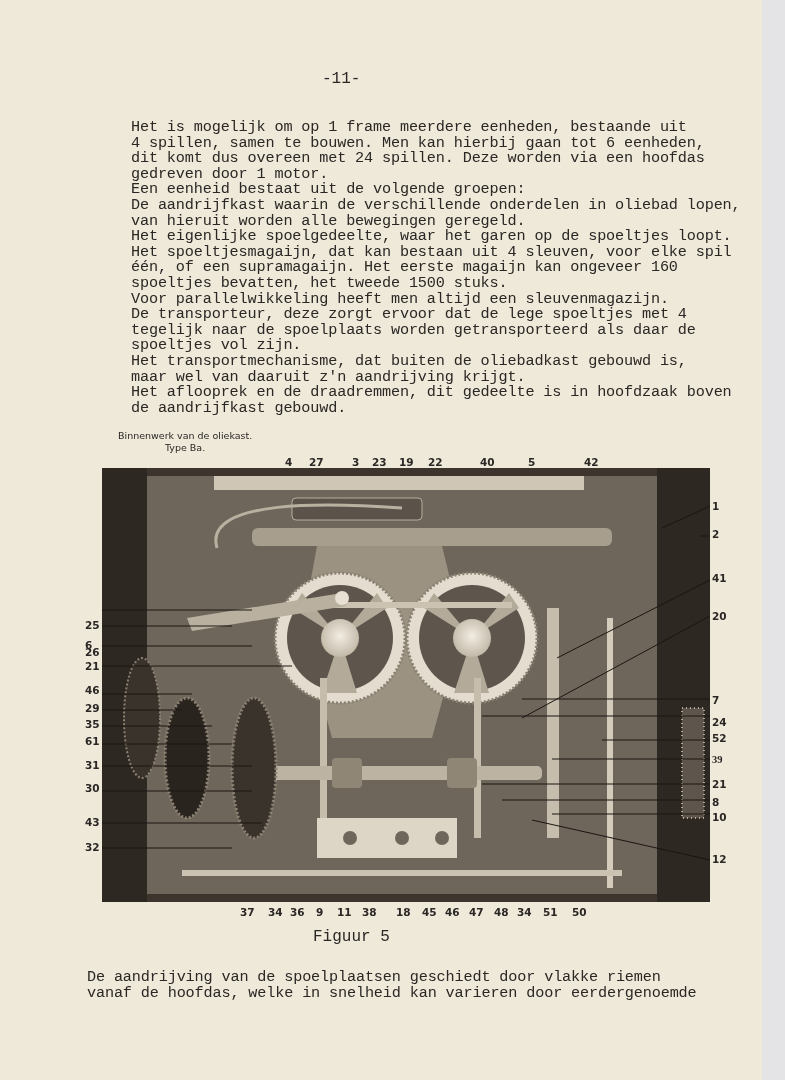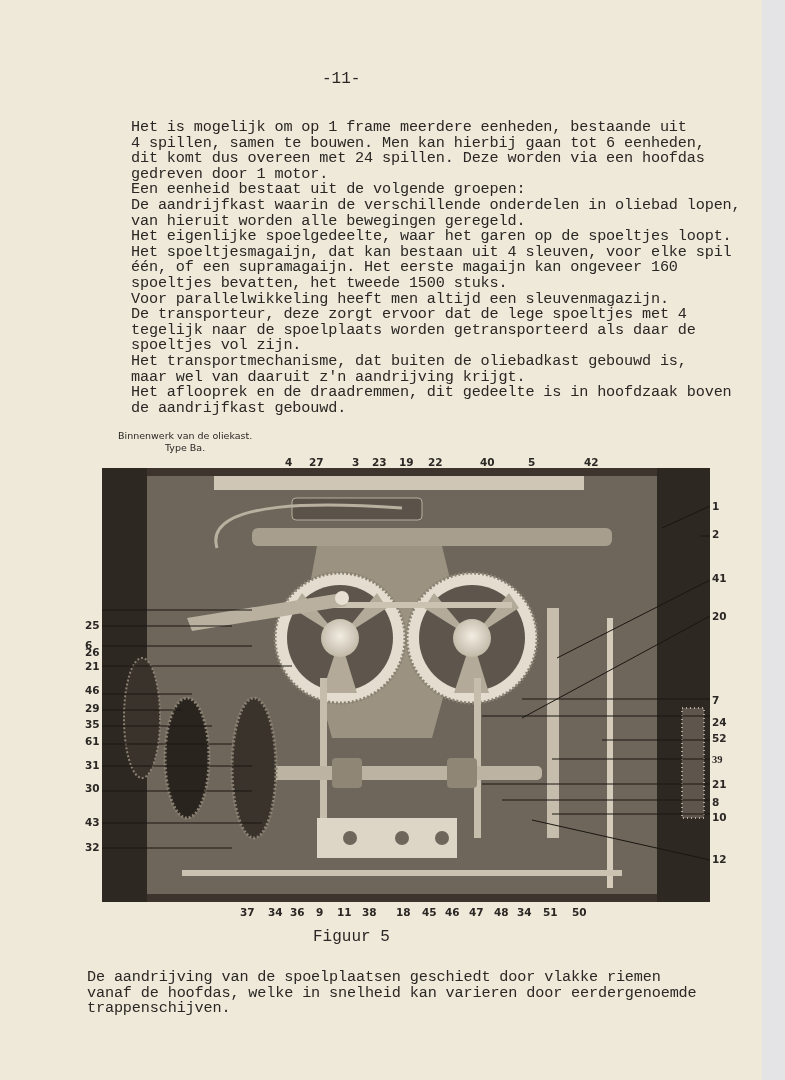--- a/index.html
+++ b/index.html
@@ -161,14 +161,14 @@
       <span class="lbl" style="left: 445px; top: 906px;">46</span>
       <span class="lbl" style="left: 469px; top: 906px;">47</span>
       <span class="lbl" style="left: 494px; top: 906px;">48</span>
       <span class="lbl" style="left: 517px; top: 906px;">34</span>
       <span class="lbl" style="left: 543px; top: 906px;">51</span>
       <span class="lbl" style="left: 572px; top: 906px;">50</span>
     </div>
 
   <div class="figlabel mono">Figuur 5</div>
 
-  <div class="para mono p2" id="p2"><div>De aandrijving van de spoelplaatsen geschiedt door vlakke riemen</div><div>vanaf de hoofdas, welke in snelheid kan varieren door eerdergenoemde</div><div>trappenschijven.</div></div>
+  <div class="para mono p2" id="p2"><div>De aandrijving van de spoelplaatsen geschiedt door vlakke riemen</div><div>vanaf de hoofdas, welke in snelheid kan varieren door eerdergenoemde</div></div>
 </div>
 
 </body></html>

